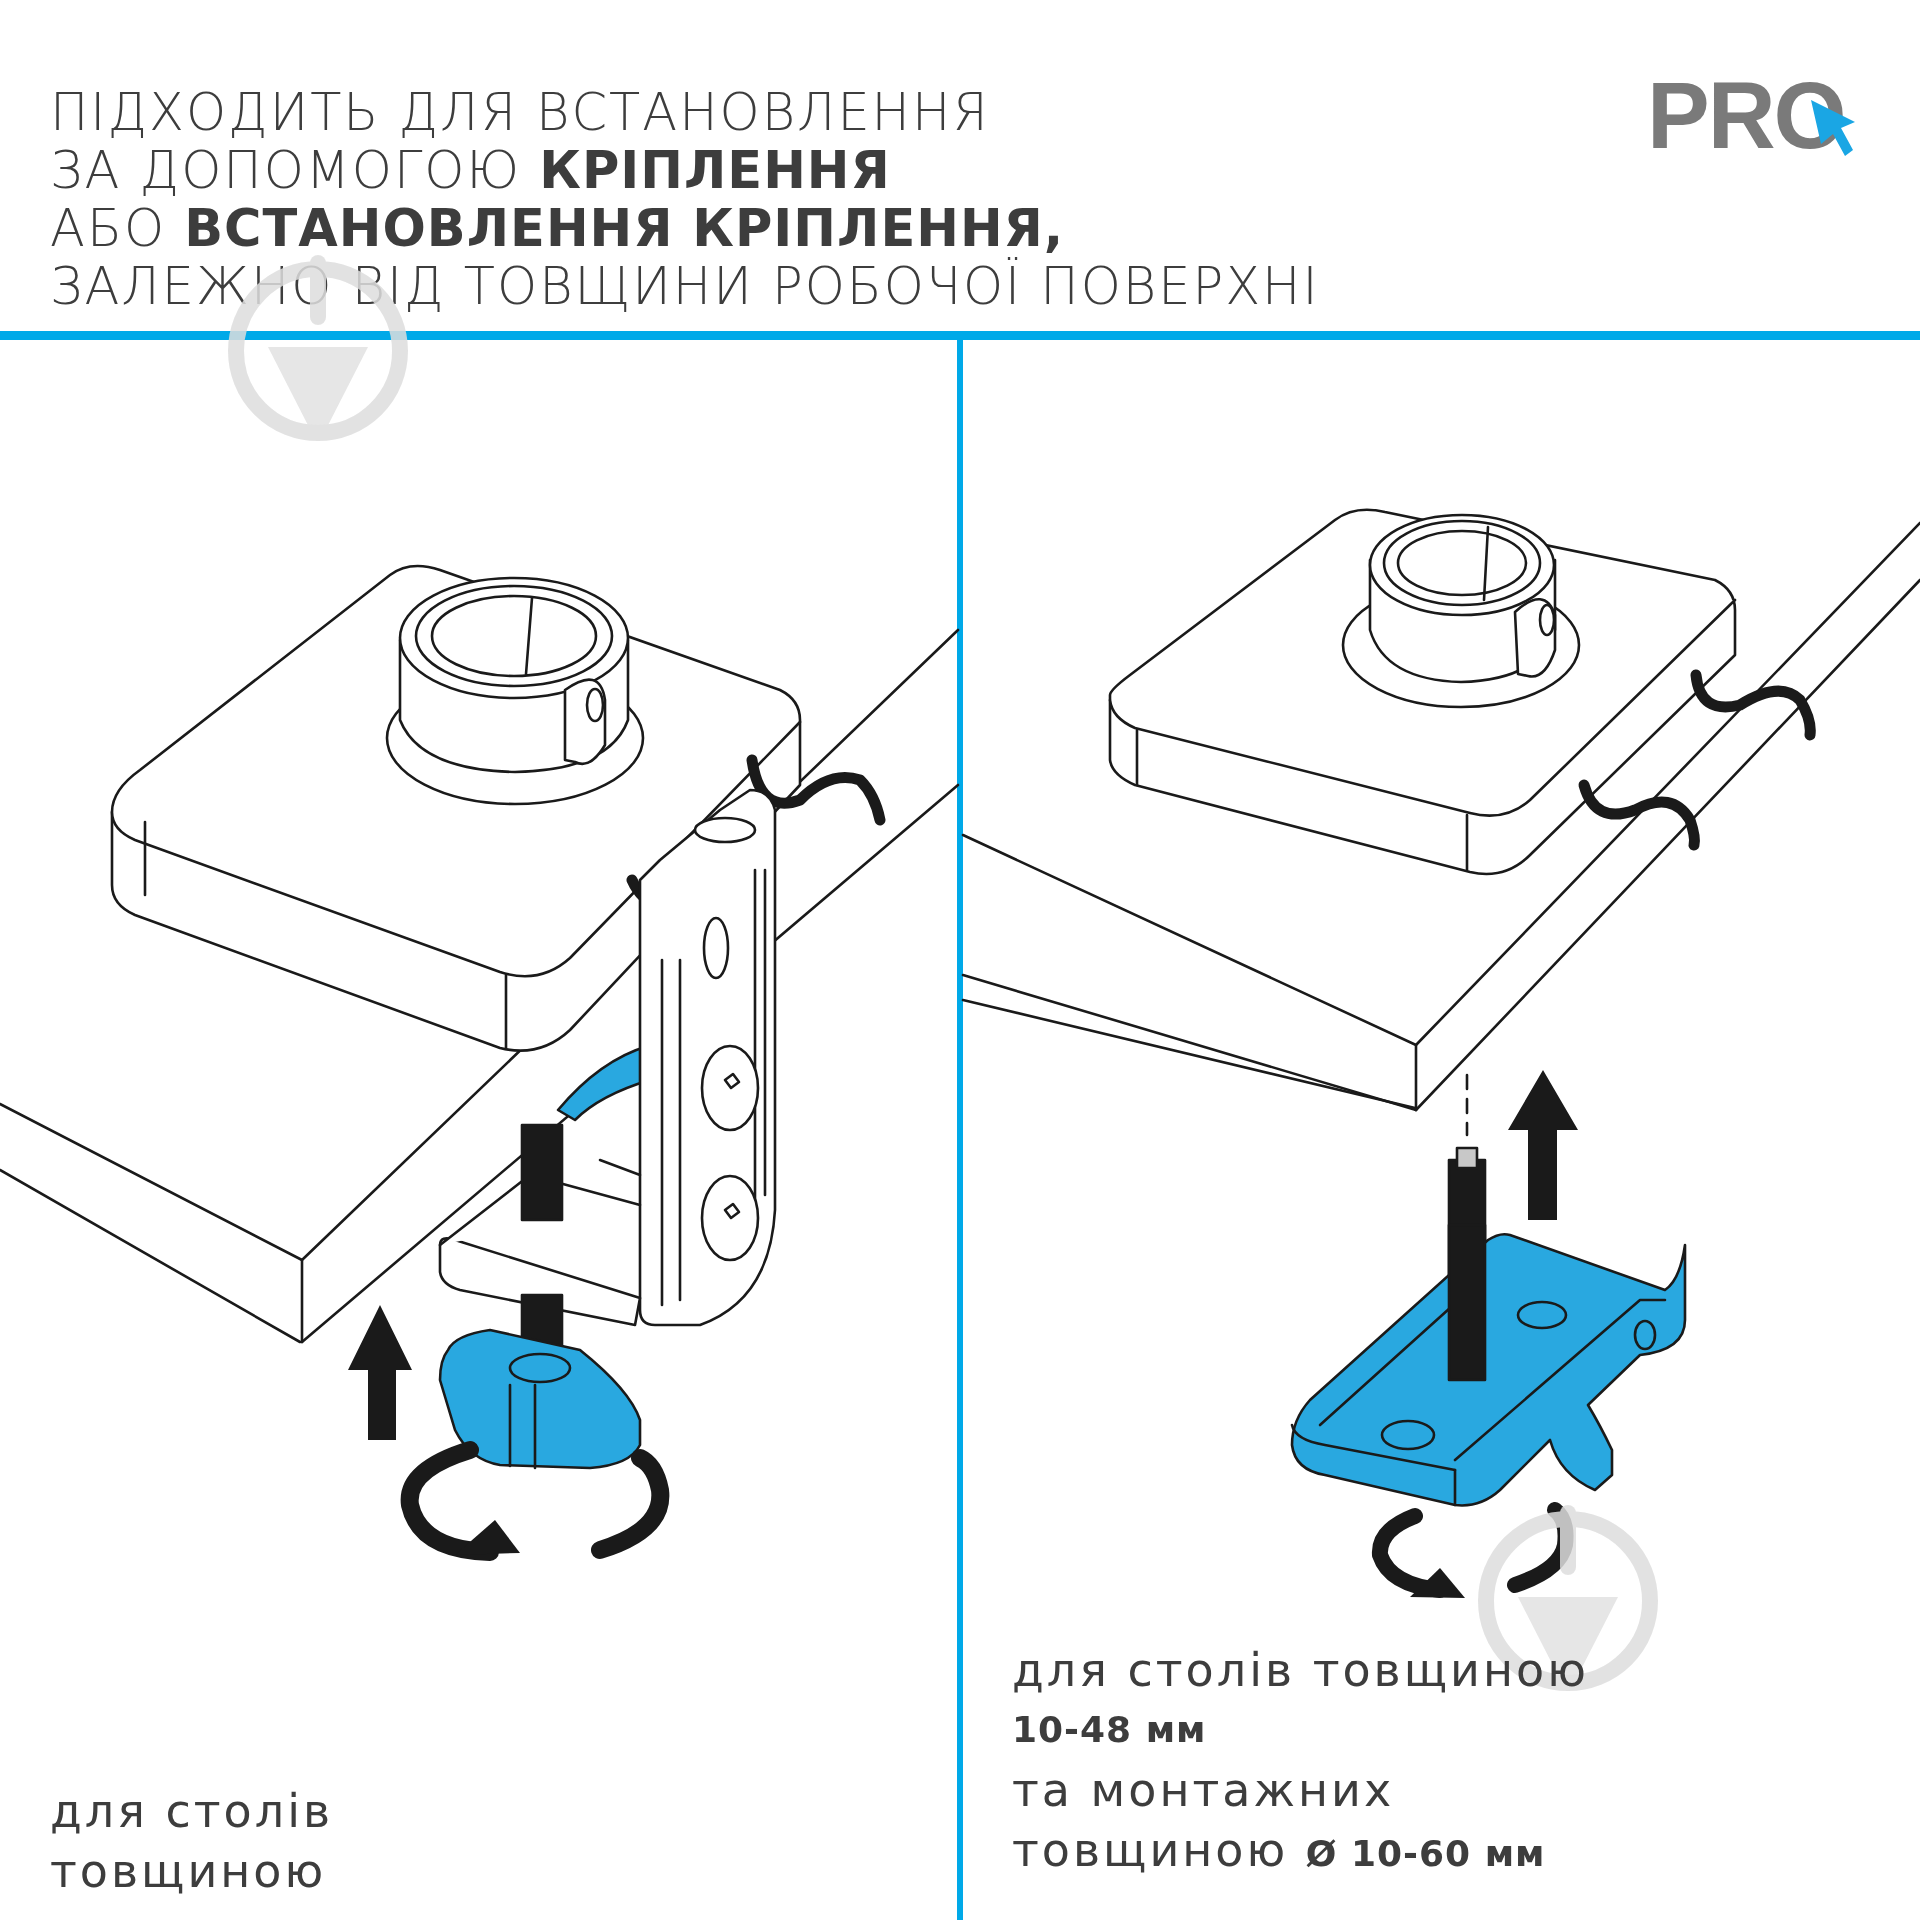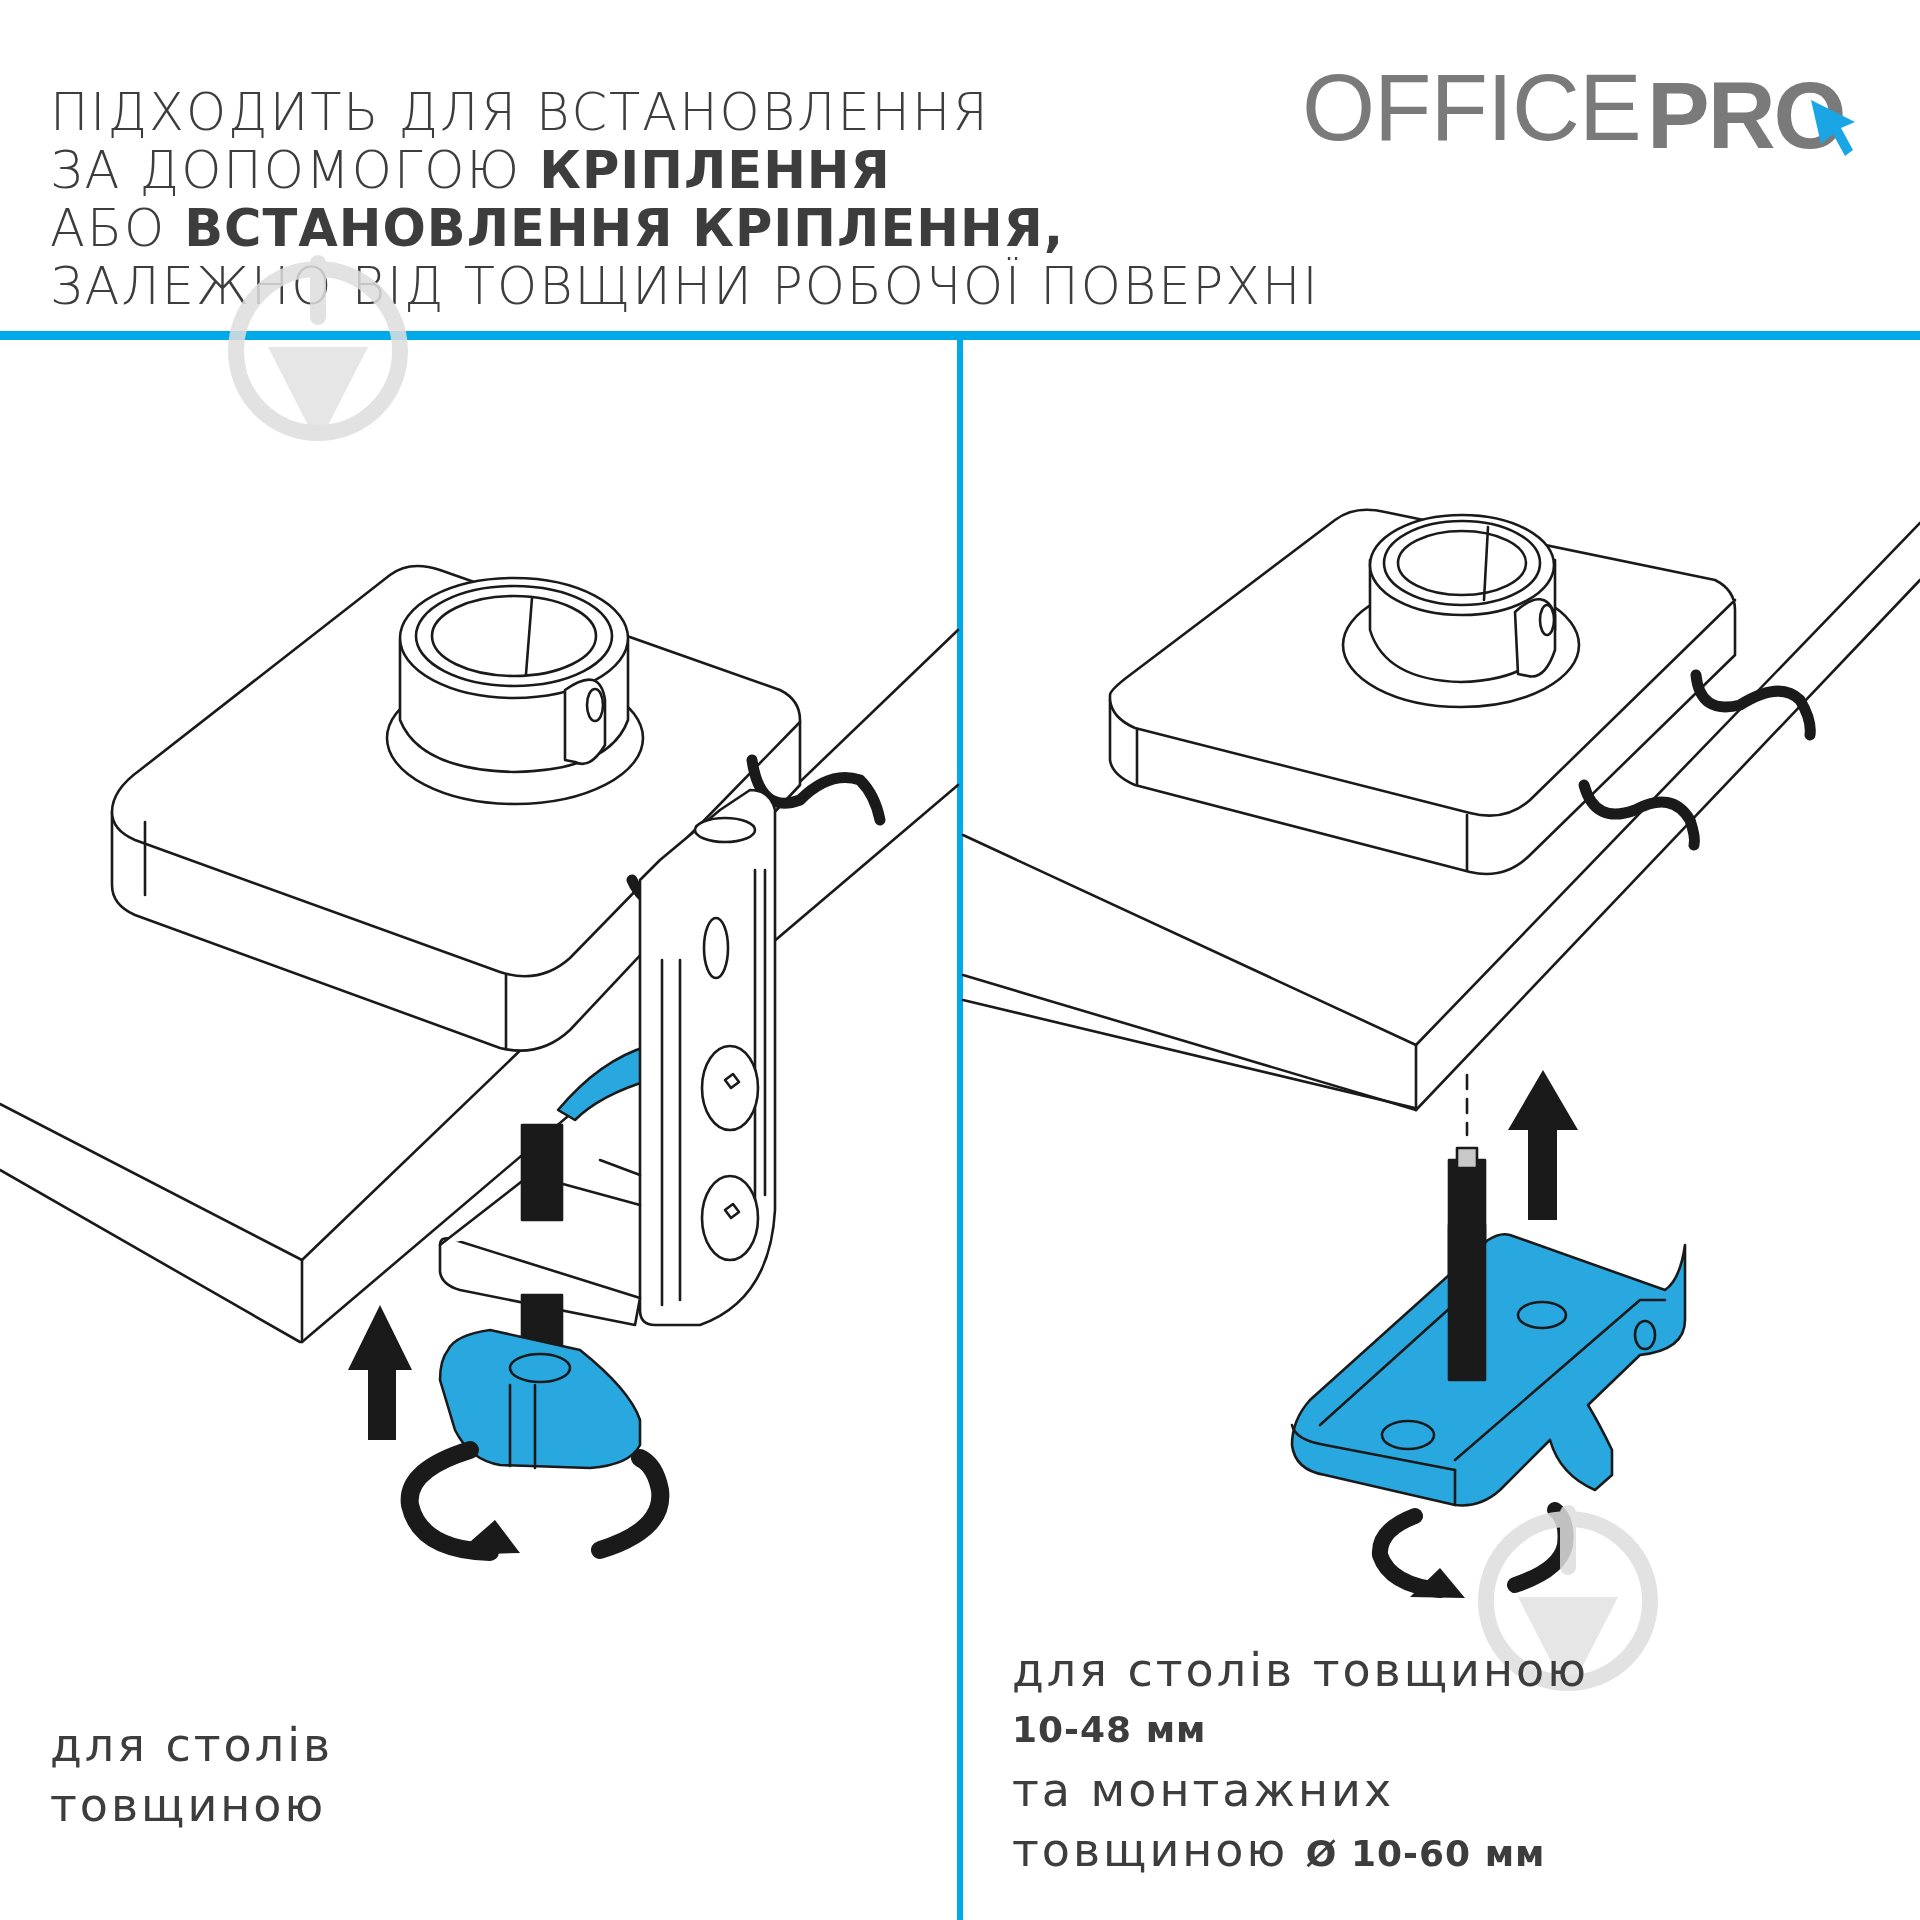--- a/index.html
+++ b/index.html
@@ -10,36 +10,35 @@
   .logo { position: absolute; left: 1302px; top: 58px; height: 100px; width: 560px; }
   .logo .office { position: absolute; left: 0; top: 0; font-size: 94px; line-height: 100px; color: #7a7a7a; font-weight: 400; letter-spacing: -1px; font-family: "Liberation Sans", sans-serif; }
   .logo .pro { position: absolute; left: 345px; top: 8px; font-size: 94px; line-height: 100px; color: #7a7a7a; font-weight: 700; letter-spacing: -2px; font-family: "Liberation Sans", sans-serif; }
   .logo svg { position: absolute; left: 505px; top: 38px; }
   .hline { position: absolute; left: 0; top: 331px; width: 1920px; height: 9px; background: #00a9e8; }
   .vline { position: absolute; left: 957px; top: 336px; width: 6px; height: 1584px; background: #00a9e8; }
   .illus { position: absolute; left: 0; top: 340px; }
   .caption { position: absolute; font-size: 46px; line-height: 60px; color: #3d3d3d; letter-spacing: 3px; }
   .caption .l { display: block; white-space: nowrap; }
   .caption .b { font-weight: 700; font-size: 36px; letter-spacing: 1px; }
-  .cap-left { left: 50px; top: 1715px; }
+  .cap-left { left: 50px; top: 1781px; }
   .cap-right { left: 1012px; top: 1640px; }
   .wm { position: absolute; }
 </style>
 </head>
 <body>
 
 <div class="headline">
   <span class="line"><span>ПІДХОДИТЬ ДЛЯ ВСТАНОВЛЕННЯ</span></span>
   <span class="line"><span>ЗА ДОПОМОГОЮ </span><b>КРІПЛЕННЯ</b></span>
   <span class="line"><span>АБО </span><b>ВСТАНОВЛЕННЯ КРІПЛЕННЯ,</b></span>
   <span class="line"><span>ЗАЛЕЖНО ВІД ТОВЩИНИ РОБОЧОЇ ПОВЕРХНІ</span></span>
 </div>
 
 <div class="logo">
-  <span class="office">OFFICE</span>
   <span class="pro">PRO</span>
   <svg width="60" height="70" viewBox="0 0 60 70">
     <path d="M4 4 L48 26 L34 32 L46 54 L38 60 L26 38 L14 48 Z" fill="#1aa6e4"></path>
   </svg>
 </div>
 
 <div class="hline"></div>
 <div class="vline"></div>
 
 <svg class="illus" width="1920" height="1580" viewBox="0 340 1920 1580">

